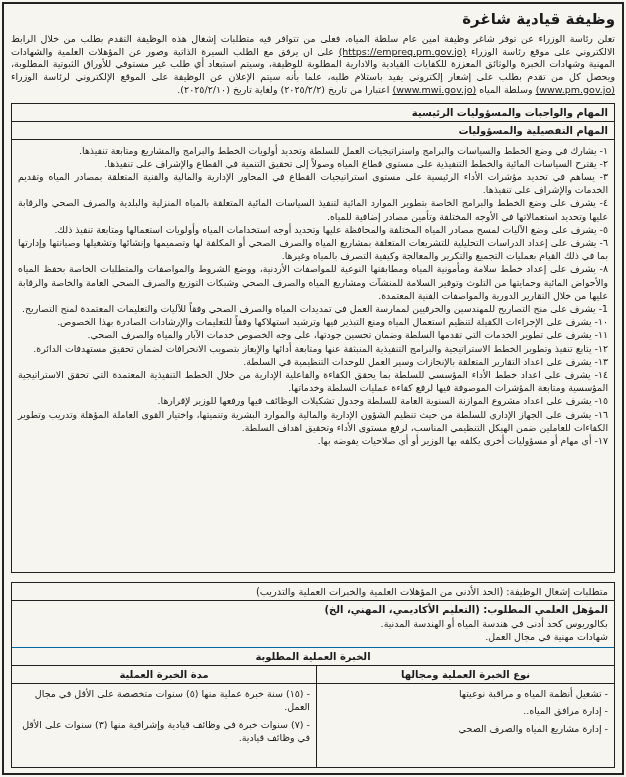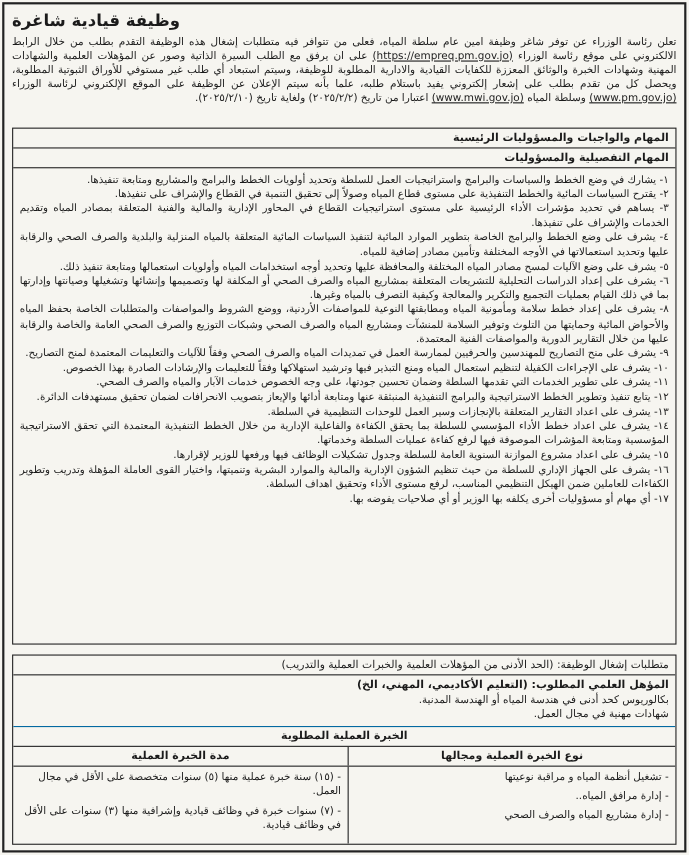--- a/index.html
+++ b/index.html
@@ -13,22 +13,22 @@
   .page{
     box-sizing:border-box;
     width:622px;height:773px;margin:2px;
     background:#f6f5f0;
     border:2px solid #222;
     padding:5px 7px 5px;
     direction:rtl;
     display:flex;flex-direction:column;
     overflow:hidden;
   }
-  .title{font-size:15px;font-weight:bold;text-align:left;margin:1px 0 5px;}
-  .intro{font-size:9.5px;line-height:12.7px;text-align:justify;text-align-last:right;margin:0 0 19px;}
+  .title{font-size:15px;font-weight:bold;text-align:right;margin:1px 0 5px;}
+  .intro{font-size:9.5px;line-height:12.7px;text-align:justify;text-align-last:right;margin:0 0 6px;}
   .url{color:#1b1b1b;text-decoration:underline;direction:ltr;unicode-bidi:embed;cursor:pointer;}
   .box{border:1px solid #222;background:transparent;}
   .hrow{border-bottom:1px solid #222;padding:3px 6px;font-size:10px;font-weight:bold;}
   .tasks-body{padding:4px 6px 8px;min-height:420px;}
   .task{font-size:9.4px;line-height:13.2px;text-align:justify;text-align-last:right;}
   .qual{margin-top:9px;flex:1 0 150px;display:flex;flex-direction:column;min-height:0;overflow:hidden;}
   .req-row{border-bottom:1px solid #222;padding:3px 6px;font-size:9.8px;}
   .edu-row{border-bottom:1px solid #0369a1;padding:3px 6px 4px;}
   .edu-label{font-size:10px;font-weight:bold;margin-bottom:2px;}
   .edu-item{font-size:9.5px;line-height:13.2px;}
@@ -54,21 +54,21 @@
     <div class="hrow">المهام والواجبات والمسؤوليات الرئيسية</div>
     <div class="hrow">المهام التفصيلية والمسؤوليات</div>
     <div class="tasks-body">
       <div class="task">١- يشارك في وضع الخطط والسياسات والبرامج واستراتيجيات العمل للسلطة وتحديد أولويات الخطط والبرامج والمشاريع ومتابعة تنفيذها.</div>
       <div class="task">٢- يقترح السياسات المائية والخطط التنفيذية على مستوى قطاع المياه وصولاً إلى تحقيق التنمية في القطاع والإشراف على تنفيذها.</div>
       <div class="task">٣- يساهم في تحديد مؤشرات الأداء الرئيسية على مستوى استراتيجيات القطاع في المحاور الإدارية والمالية والفنية المتعلقة بمصادر المياه وتقديم الخدمات والإشراف على تنفيذها.</div>
       <div class="task">٤- يشرف على وضع الخطط والبرامج الخاصة بتطوير الموارد المائية لتنفيذ السياسات المائية المتعلقة بالمياه المنزلية والبلدية والصرف الصحي والرقابة عليها وتحديد استعمالاتها في الأوجه المختلفة وتأمين مصادر إضافية للمياه.</div>
       <div class="task">٥- يشرف على وضع الآليات لمسح مصادر المياه المختلفة والمحافظة عليها وتحديد أوجه استخدامات المياه وأولويات استعمالها ومتابعة تنفيذ ذلك.</div>
       <div class="task">٦- يشرف على إعداد الدراسات التحليلية للتشريعات المتعلقة بمشاريع المياه والصرف الصحي أو المكلفة لها وتصميمها وإنشائها وتشغيلها وصيانتها وإدارتها بما في ذلك القيام بعمليات التجميع والتكرير والمعالجة وكيفية التصرف بالمياه وغيرها.</div>
       <div class="task">٨- يشرف على إعداد خطط سلامة ومأمونية المياه ومطابقتها النوعية للمواصفات الأردنية، ووضع الشروط والمواصفات والمتطلبات الخاصة بحفظ المياه والأحواض المائية وحمايتها من التلوث وتوفير السلامة للمنشآت ومشاريع المياه والصرف الصحي وشبكات التوزيع والصرف الصحي العامة والخاصة والرقابة عليها من خلال التقارير الدورية والمواصفات الفنية المعتمدة.</div>
-      <div class="task">٩- يشرف على منح التصاريح للمهندسين والحرفيين لممارسة العمل في تمديدات المياه والصرف الصحي وفقاً للآليات والتعليمات المعتمدة لمنح التصاريح.</div>
+      <div class="task">1- يشرف على منح التصاريح للمهندسين والحرفيين لممارسة العمل في تمديدات المياه والصرف الصحي وفقاً للآليات والتعليمات المعتمدة لمنح التصاريح.</div>
       <div class="task">١٠- يشرف على الإجراءات الكفيلة لتنظيم استعمال المياه ومنع التبذير فيها وترشيد استهلاكها وفقاً للتعليمات والإرشادات الصادرة بهذا الخصوص.</div>
       <div class="task">١١- يشرف على تطوير الخدمات التي تقدمها السلطة وضمان تحسين جودتها، على وجه الخصوص خدمات الآبار والمياه والصرف الصحي.</div>
       <div class="task">١٢- يتابع تنفيذ وتطوير الخطط الاستراتيجية والبرامج التنفيذية المنبثقة عنها ومتابعة أدائها والإيعاز بتصويب الانحرافات لضمان تحقيق مستهدفات الدائرة.</div>
       <div class="task">١٣- يشرف على اعداد التقارير المتعلقة بالإنجازات وسير العمل للوحدات التنظيمية في السلطة.</div>
       <div class="task">١٤- يشرف على اعداد خطط الأداء المؤسسي للسلطة بما يحقق الكفاءة والفاعلية الإدارية من خلال الخطط التنفيذية المعتمدة التي تحقق الاستراتيجية المؤسسية ومتابعة المؤشرات الموصوفة فيها لرفع كفاءة عمليات السلطة وخدماتها.</div>
       <div class="task">١٥- يشرف على اعداد مشروع الموازنة السنوية العامة للسلطة وجدول تشكيلات الوظائف فيها ورفعها للوزير لإقرارها.</div>
       <div class="task">١٦- يشرف على الجهاز الإداري للسلطة من حيث تنظيم الشؤون الإدارية والمالية والموارد البشرية وتنميتها، واختيار القوى العاملة المؤهلة وتدريب وتطوير الكفاءات للعاملين ضمن الهيكل التنظيمي المناسب، لرفع مستوى الأداء وتحقيق اهداف السلطة.</div>
       <div class="task">١٧- أي مهام أو مسؤوليات أخرى يكلفه بها الوزير أو أي صلاحيات يفوضه بها.</div>
     </div>
   </div>

